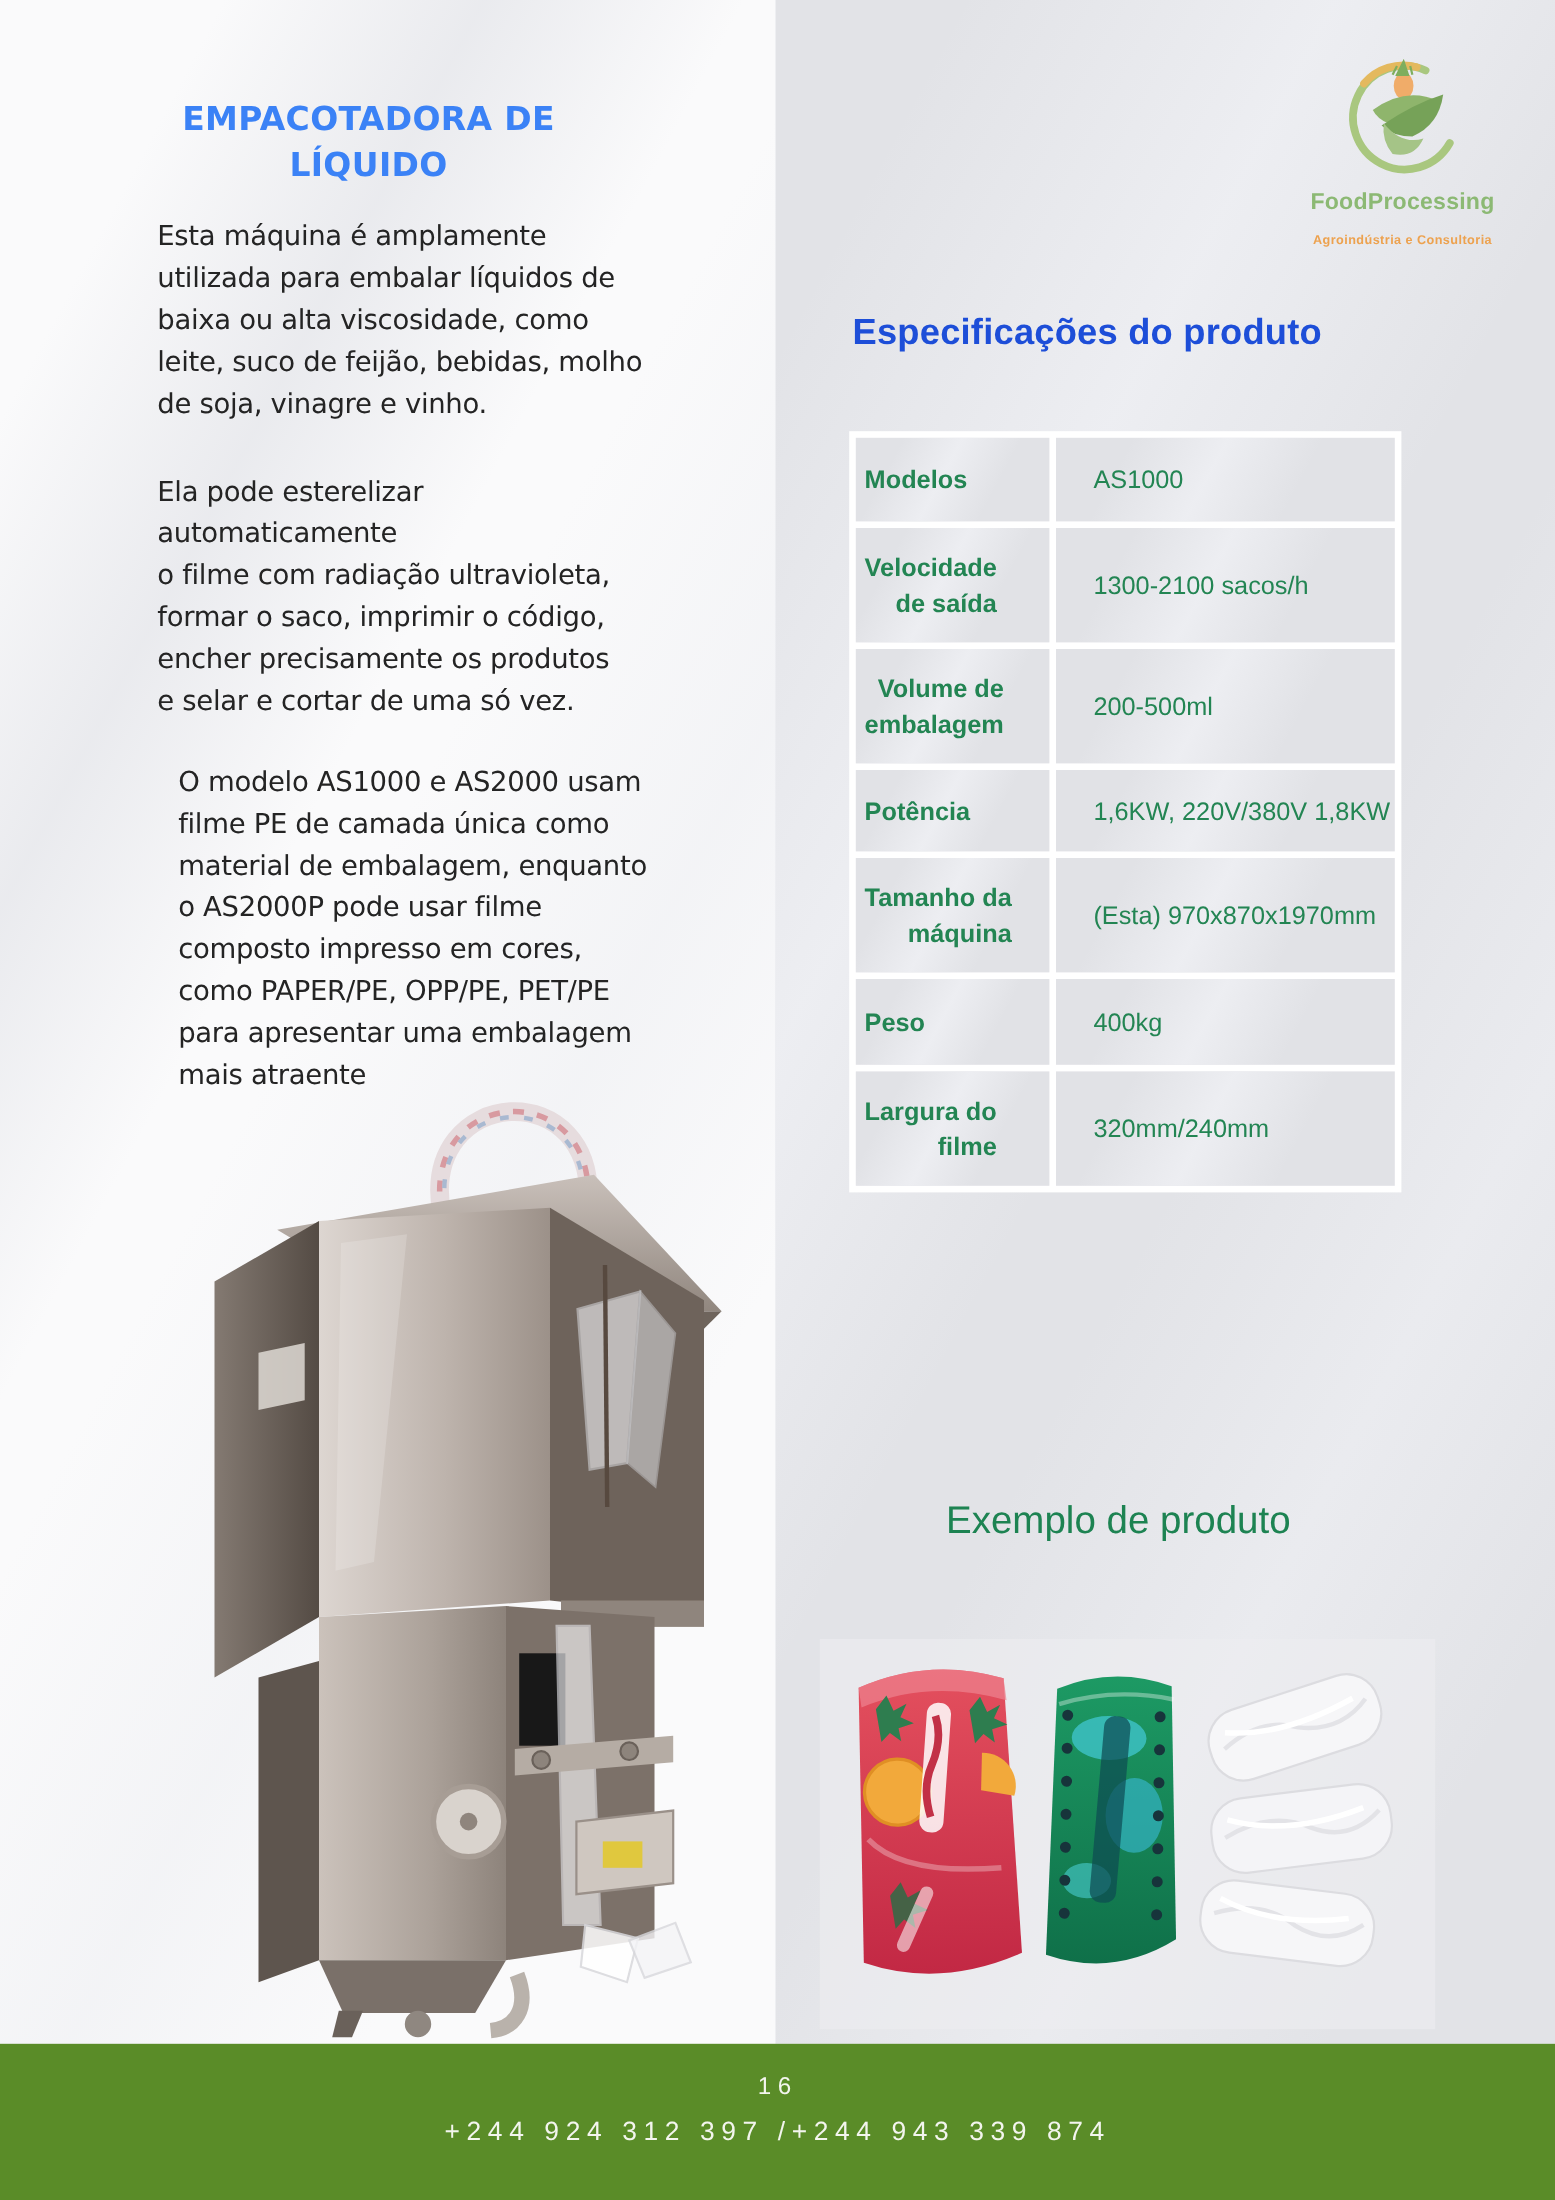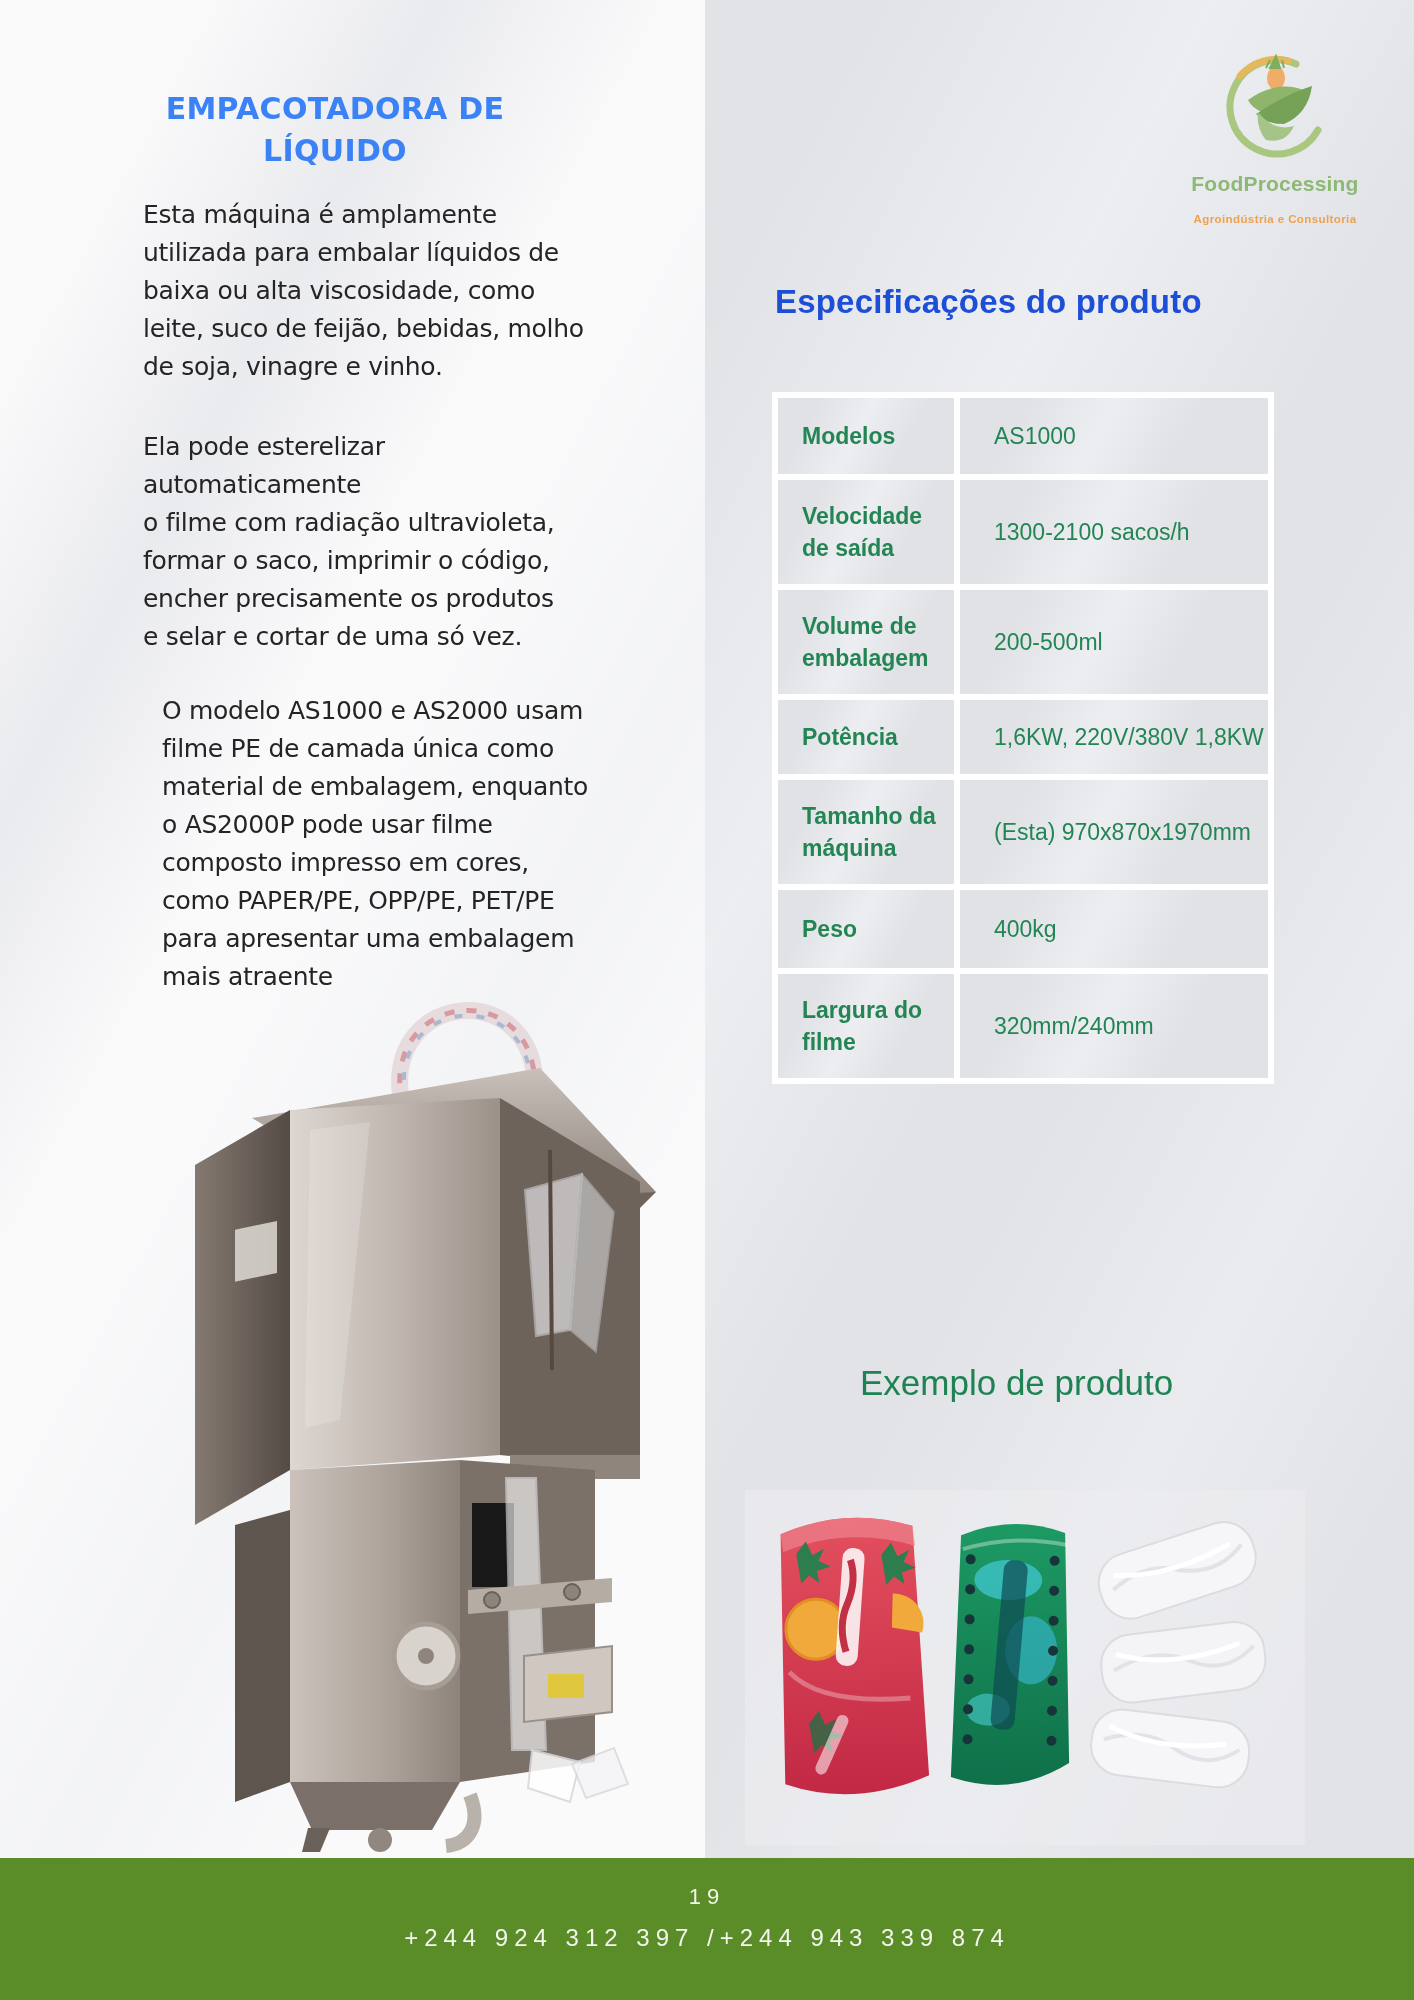--- a/index.html
+++ b/index.html
@@ -60,21 +60,21 @@
     gap:6px; box-sizing:border-box;
   }
   .cell{
     background:
       linear-gradient(118deg, rgba(255,255,255,0) 20%, rgba(238,239,243,.9) 45%, rgba(255,255,255,0) 70%),
       #e1e2e6;
     display:flex; align-items:center;
     font-family:"Liberation Sans", sans-serif; color:#238553; font-size:23px;
     line-height:32px;
   }
-  .cell.label{ font-weight:bold; padding-left:24px; }
+  .cell.label{ font-weight:bold; padding-left:8px;text-align:right; }
   .cell.value{ padding-left:34px; }
 
   .example-heading{
     position:absolute; left:860px; top:1363px; width:460px; text-align:left;
     font-family:"Liberation Sans", sans-serif; color:#1d8352; font-size:35px;
   }
   .sachets{ position:absolute; left:745px; top:1490px; width:560px; height:355px; }
 
   
   .footer{
@@ -291,17 +291,17 @@
       </g>
       <g transform="rotate(7 430 260)">
         <rect x="346" y="226" width="158" height="66" rx="30" fill="#f6f6f8" stroke="#dcdce0" stroke-width="2"></rect>
         <path d="M358,258 q42,-18 74,2 q34,16 62,-8" fill="none" stroke="#e3e3e7" stroke-width="4"></path>
         <path d="M362,244 q52,20 118,4" fill="none" stroke="#ffffff" stroke-width="5"></path>
       </g>
     </g>
   </svg>
 
   <div class="footer">
-    <div class="page-number">19</div>
+    <div class="page-number">16</div>
     <div class="footer-phone">+244 924 312 397 /+244 943 339 874</div>
   </div>
 
 </div>
 
 </body></html>

